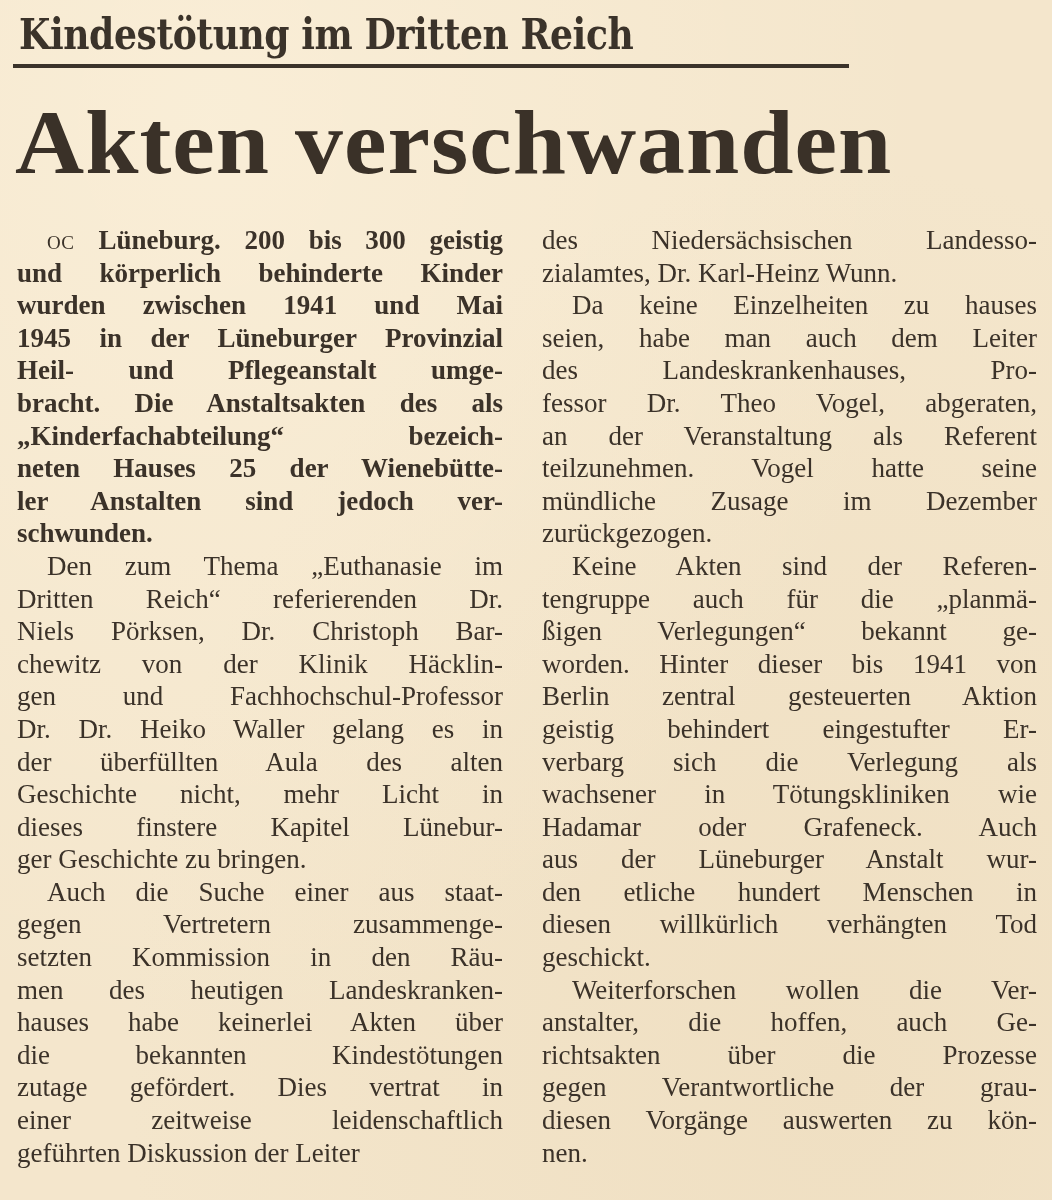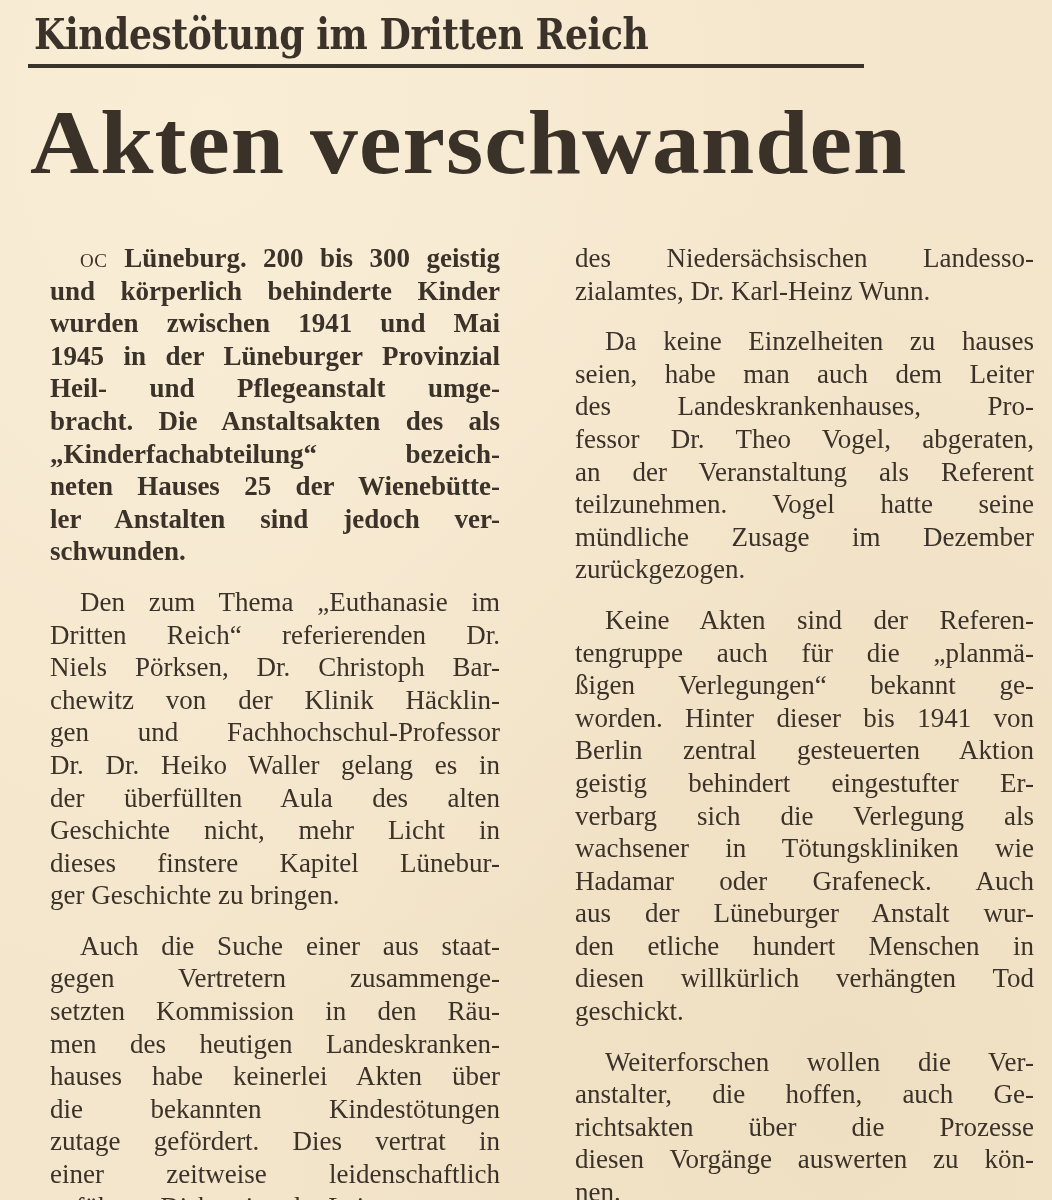--- a/index.html
+++ b/index.html
@@ -13,21 +13,21 @@
       background-image:
         radial-gradient(ellipse at 20% 10%, rgba(255,245,225,0.5) 0%, rgba(255,245,225,0) 60%),
         radial-gradient(ellipse at 80% 90%, rgba(230,210,175,0.35) 0%, rgba(230,210,175,0) 60%);
       color: #3a3128;
       font-family: "DejaVu Serif", serif;
       position: relative;
       overflow: hidden;
     }
     .clipping {
       position: absolute;
-      left: 16px;
+      left: 1px;
       top: 0;
       width: 900px;
       height: 1200px;
     }
     .kicker {
       position: absolute;
       left: 18px;
       top: 6px;
       font-family: "DejaVu Serif", serif;
       font-weight: bold;
@@ -70,21 +70,21 @@
       justify-content: space-between;
     }
     .col {
       width: 486px;
     }
     .col-right {
       width: 495px;
       margin-left: 8px;
     }
     .para {
-      margin: 18px;
+      margin: 0;
       font-family: "Liberation Serif", serif;
       font-size: 27px;
       line-height: 32.6px;
       text-align: justify;
       hyphens: manual;
       color: #3b3229;
     }
     .para .line {
       display: block;
       text-align: justify;
@@ -182,19 +182,20 @@
           <span class="line">Hadamar oder Grafeneck. Auch</span>
           <span class="line">aus der Lüneburger Anstalt wur-</span>
           <span class="line">den etliche hundert Menschen in</span>
           <span class="line">diesen willkürlich verhängten Tod</span>
           <span class="line last">geschickt.</span>
         </p>
         <p class="para">
           <span class="line indent">Weiterforschen wollen die Ver-</span>
           <span class="line">anstalter, die hoffen, auch Ge-</span>
           <span class="line">richtsakten über die Prozesse</span>
+          <span class="line">gegen Verantwortliche der grau-</span>
           <span class="line">diesen Vorgänge auswerten zu kön-</span>
           <span class="line last">nen.</span>
         </p>
       </div>
   </div>
 
 </div>
 
 </body></html>

